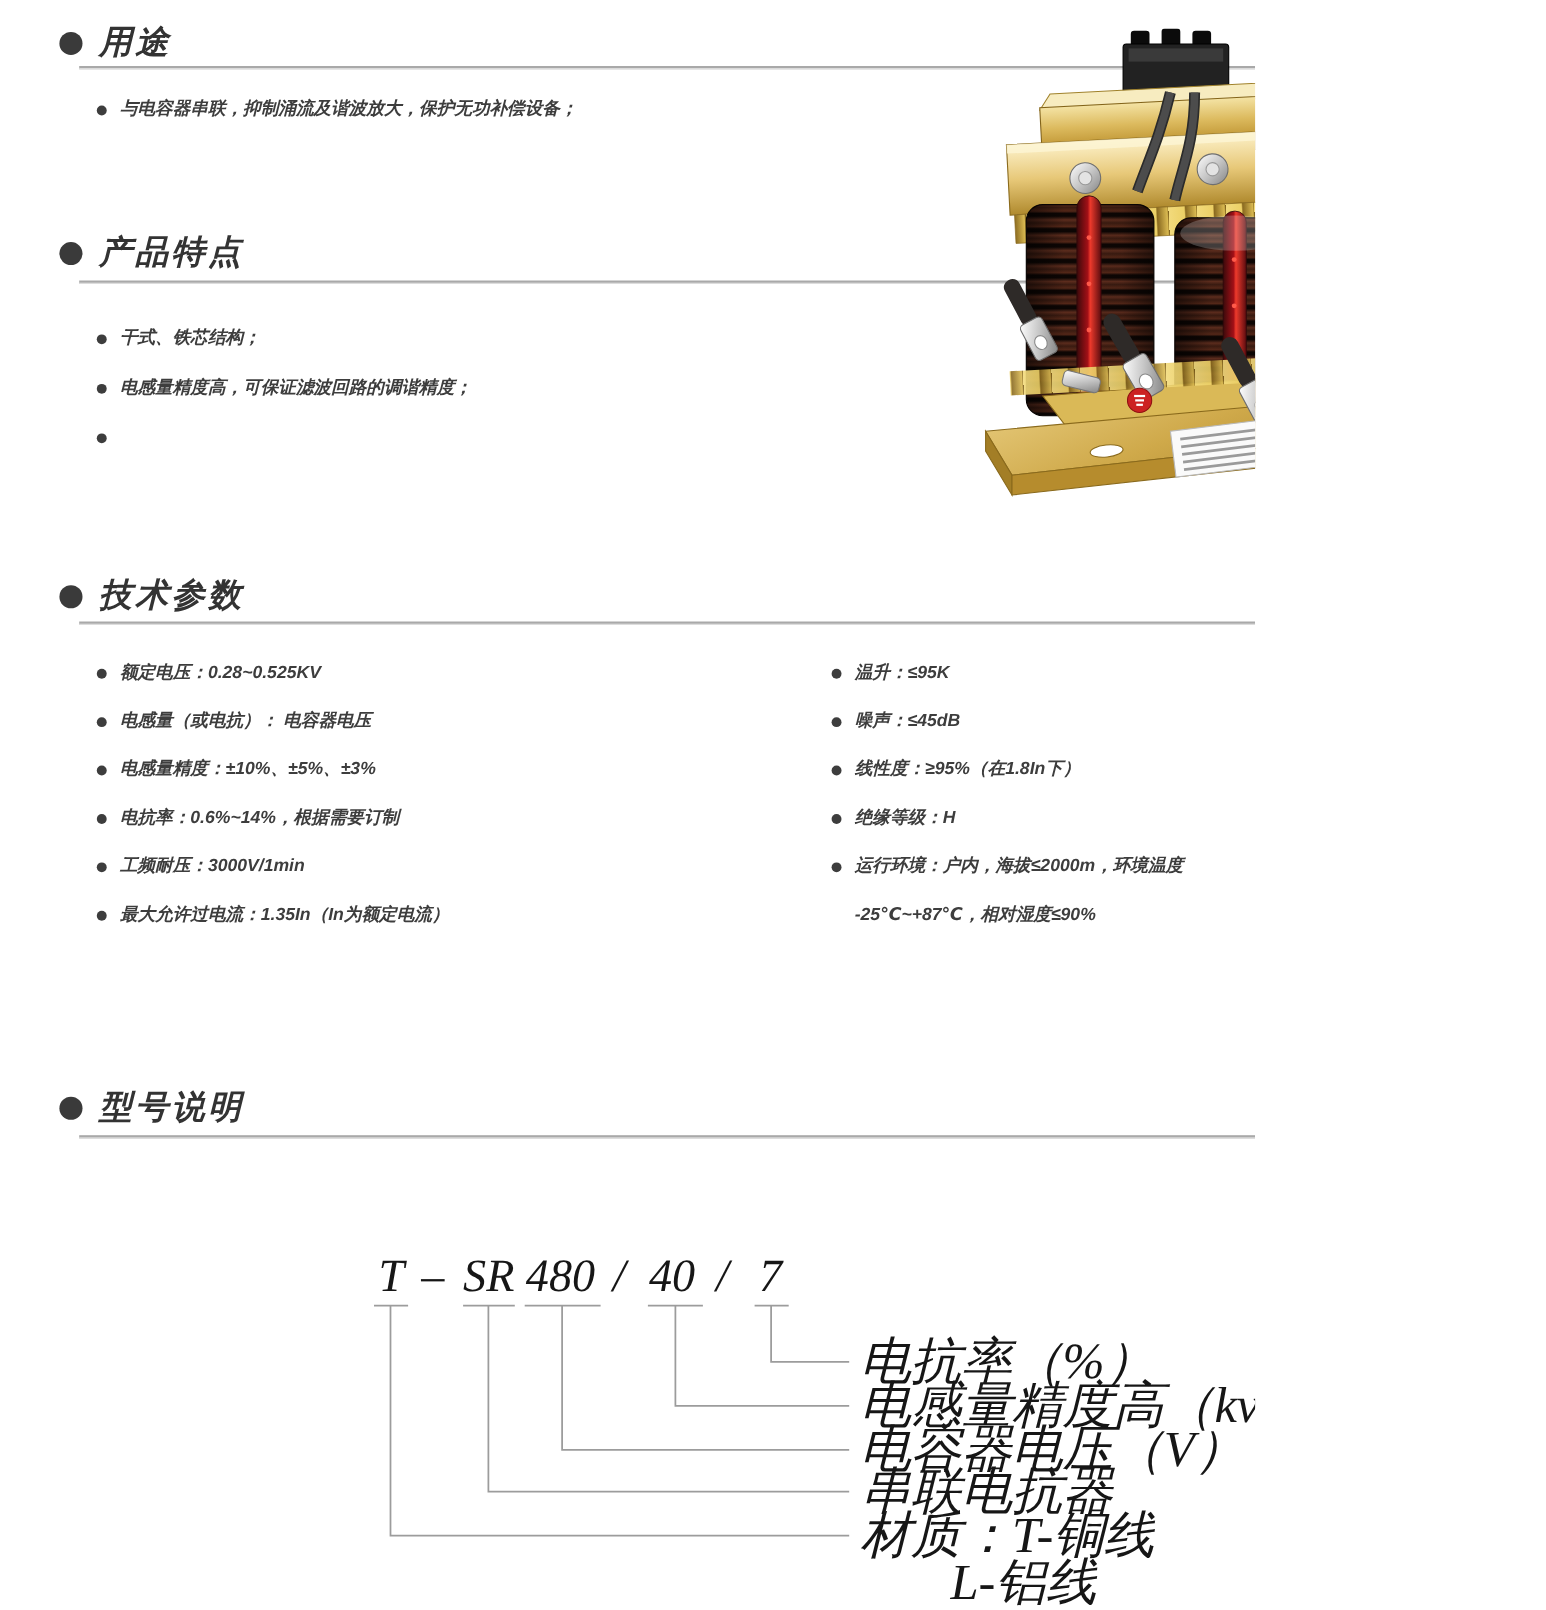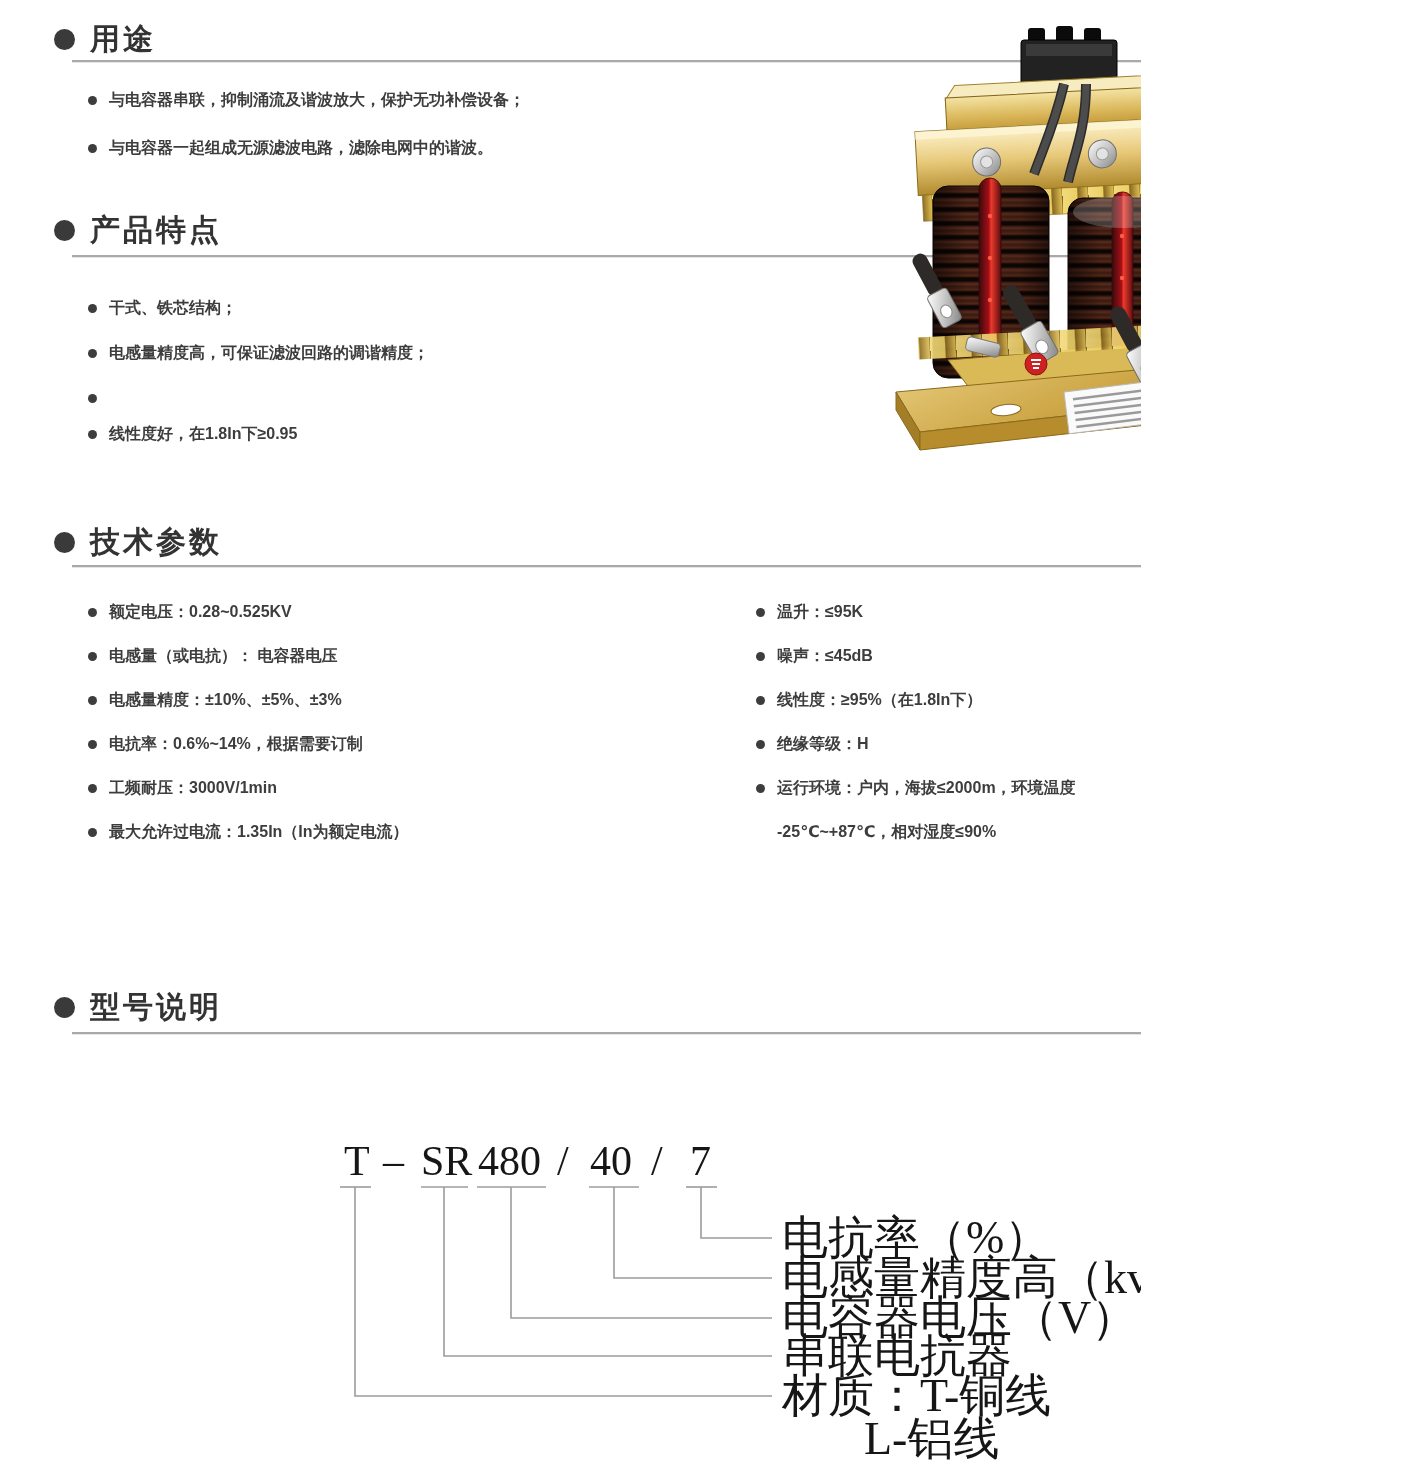--- a/index.html
+++ b/index.html
@@ -1,18 +1,18 @@
 <!DOCTYPE html>
 <html><head>
 <meta charset="utf-8">
 <style>
   html,body{margin:0;padding:0;background:#fff;}
   .page{
     position:relative;width:1141px;height:1464px;background:#ffffff;overflow:hidden;
-    font-family:"Liberation Sans","DejaVu Sans",sans-serif;color:#3d3d3d;
+    font-family:"Liberation Sans","DejaVu Sans",sans-serif;color:#3d3d3d;font-style:italic;
   }
   
   .sec-header{position:absolute;left:54px;display:flex;align-items:center;gap:15px;height:34px;}
   .sec-dot{width:21px;height:21px;border-radius:50%;background:#3a3a3a;flex:none;}
   .sec-title{font-size:30px;font-weight:bold;color:#333;letter-spacing:3px;line-height:34px;white-space:nowrap;}
   .rule{position:absolute;left:72px;right:0;height:2px;background:#a9a9a9;border-bottom:1px solid #e6e6e6;}
   
   .blist{position:absolute;}
   .b-row{display:flex;align-items:flex-start;font-size:16px;font-weight:600;color:#3d3d3d;line-height:28px;white-space:nowrap;}
   .b-row .b-dot{width:9px;height:9px;border-radius:50%;background:#3d3d3d;margin:10px 12px 0 0;flex:none;}
@@ -33,47 +33,39 @@
     <span class="sec-dot"></span>
     <span class="sec-title">用途</span>
   </div>
   <div class="rule" style="top:60px;"></div>
 
   <div class="blist" style="left:88px;top:86px;">
     <div class="b-row gap20">
       <span class="b-dot"></span>
       <span>与电容器串联，抑制涌流及谐波放大，保护无功补偿设备；</span>
     </div>
-    <div class="b-row">
-      <span class="b-dot"></span>
-      <span>与电容器一起组成无源滤波电路，滤除电网中的谐波。</span>
-    </div>
   </div>
 
   <div class="sec-header" style="top:213px;">
     <span class="sec-dot"></span>
     <span class="sec-title">产品特点</span>
   </div>
   <div class="rule" style="top:255px;"></div>
 
   <div class="blist" style="left:88px;top:294px;">
     <div class="b-row gap17">
       <span class="b-dot"></span>
       <span>干式、铁芯结构；</span>
     </div>
     <div class="b-row gap17">
       <span class="b-dot"></span>
       <span>电感量精度高，可保证滤波回路的调谐精度；</span>
     </div>
     <div class="b-row gap17">
       <span class="b-dot"></span>
-    </div>
-    <div class="b-row">
-      <span class="b-dot"></span>
-      <span>线性度好，在1.8In下≥0.95</span>
     </div>
   </div>
 
   <div class="sec-header" style="top:525px;">
     <span class="sec-dot"></span>
     <span class="sec-title">技术参数</span>
   </div>
   <div class="rule" style="top:565px;"></div>
 
   <div class="blist" style="left:88px;top:598px;">

